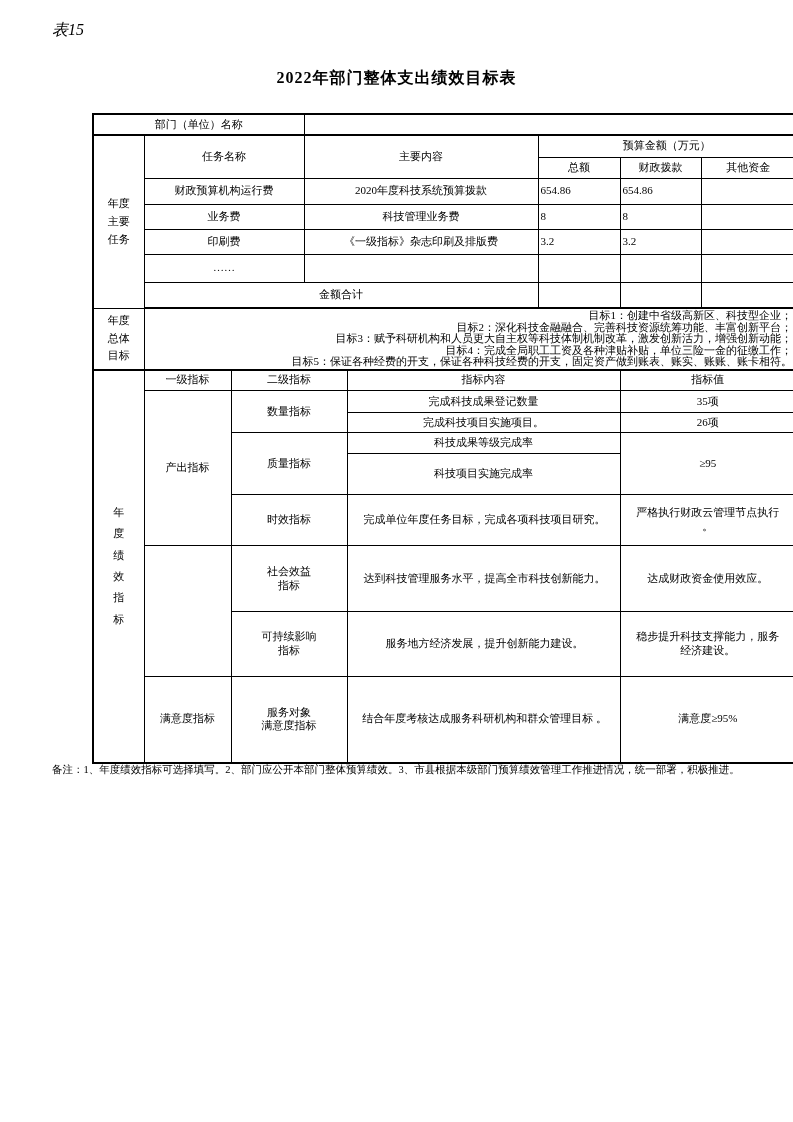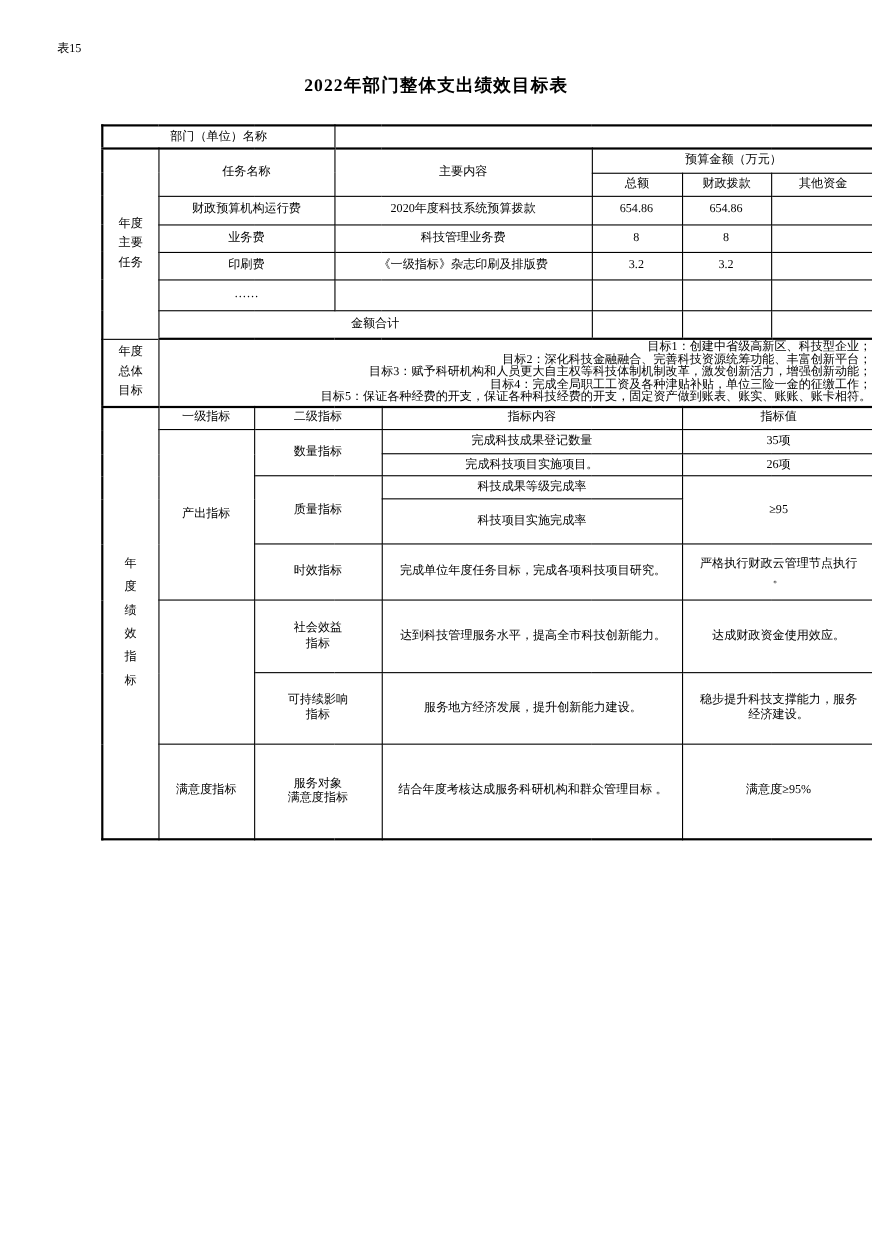--- a/index.html
+++ b/index.html
@@ -4,21 +4,21 @@
 <style>
   * { margin: 0; padding: 0; box-sizing: border-box; }
   html, body { background: #ffffff; }
   body {
     width: 793px; height: 1122px;
     font-family: "Liberation Serif", "DejaVu Serif", serif;
     color: #000;
   }
   .page { position: relative; width: 793px; height: 1122px; background: #fff; overflow: hidden; }
 
-  .tag { position: absolute; left: 52px; top: 36px; font-size: 11px; }
+  .tag { position: absolute; left: 52px; top: 20px; font-size: 16px; font-style: italic; }
   .title {
     position: absolute; left: 0; top: 68px; width: 100%;
     text-align: center; font-size: 16px; font-weight: bold;
     letter-spacing: 1px;
   }
 
   table.main {
     position: absolute; left: 52px; top: 113px; width: 703px;
     border-collapse: collapse; table-layout: fixed;
     border: 2px solid #000;
@@ -26,21 +26,21 @@
   }
   td {
     border: 1px solid #000;
     font-size: 11px; line-height: 1.25;
     text-align: center; vertical-align: middle;
     padding: 1px 2px; overflow: hidden;
     word-break: break-all;
   }
   tr.sep td { border-bottom-width: 2px; }
 
-  td.num { text-align: center; padding-right: 3px; }
+  td.num { text-align: left; padding-right: 3px; }
   td.left { text-align: center; padding-left: 4px; }
   td.pre { white-space: pre-line; }
   td.vlabel { white-space: pre-line; line-height: 1.6; text-align: center; }
   td.vlabel6 { white-space: pre-line; line-height: 1.95; }
 
   td.goals { text-align: right; vertical-align: middle; padding: 1px 3px; }
   .goal-line { font-size: 11px; line-height: 11.5px; white-space: nowrap; }
 
   .note {
     position: absolute; left: 52px; top: 763px; width: 710px;
@@ -195,14 +195,15 @@
     <tr style="height:86px">
       <td>满意度指标</td>
       <td colspan="2" class="pre">服务对象
 满意度指标</td>
       <td colspan="2" class="left">结合年度考核达成服务科研机构和群众管理目标 。</td>
       <td colspan="2">满意度≥95%</td>
     </tr>
   </tbody>
     </table>
 
+  <div class="note">备注：1、年度绩效指标可选择填写。2、部门应公开本部门整体预算绩效。3、市县根据本级部门预算绩效管理工作推进情况，统一部署，积极推进。</div>
 
 </div>
 
 </body></html>

